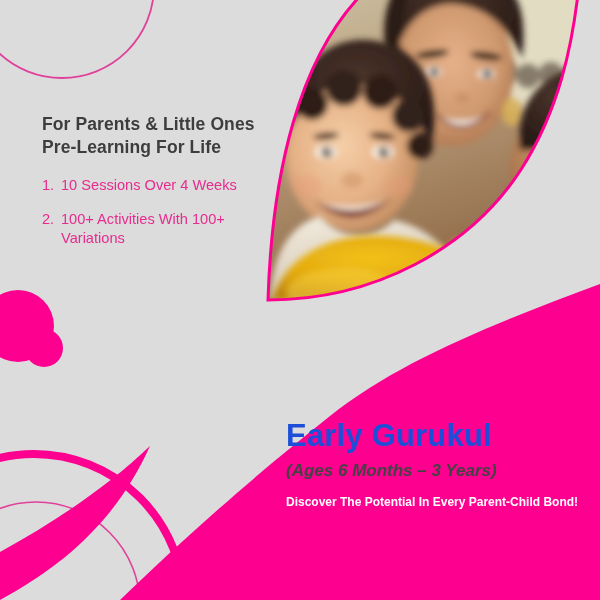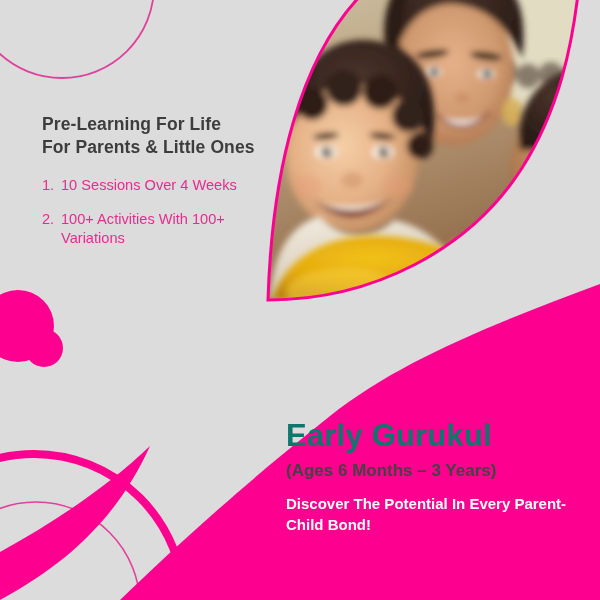--- a/index.html
+++ b/index.html
@@ -24,29 +24,29 @@
   .benefits{
     position:absolute;left:42px;top:176px;width:250px;
     color:#e62c8e;font-size:14.6px;line-height:1.30;
   }
   .benefit{display:flex;margin-bottom:15px;}
   .benefit .num{width:19px;flex:0 0 19px;}
   .benefit .txt{flex:1 1 auto;}
 
   .brandblock{position:absolute;left:286px;top:420px;width:300px;}
   .brand-title{
-    font-size:31px;font-weight:bold;color:#0f766e;
+    font-size:31px;font-weight:bold;color:#1d4ed8;
     line-height:1.05;letter-spacing:.2px;margin:0 0 9px 0;
   }
   .brand-ages{
     font-size:17px;font-weight:bold;color:#434343;
-    line-height:1.1;margin:0 0 14px 0;
+    line-height:1.1;margin:0 0 14px 0;font-style:italic;
   }
   .brand-tag{
-    font-size:15px;font-weight:bold;color:#ffffff;
+    font-size:12px;font-weight:bold;color:#ffffff;
     line-height:1.36;margin:0;
   }
 </style>
 </head>
 <body>
 
 <div id="poster">
 
   <svg id="artlayer" viewBox="0 0 600 600" xmlns="http://www.w3.org/2000/svg">
     <defs>
@@ -224,22 +224,22 @@
     <path d="M 600,284
              C 498,322 400,360 330,416
              C 244,484 176,546 120,600
              L 600,600 Z" fill="#fd0090"></path>
 
     <path d="M 0,600 C 34,560 76,524 120,494 C 92,534 64,568 46,600 Z" fill="#fd0090" opacity="0"></path>
     <path d="M 0,552 C 58,520 108,486 150,446 C 120,512 74,560 0,600 Z" fill="#fd0090"></path>
   </svg>
 
   <div class="headline">
+    <span>For Parents &amp; Little Ones</span>
     <span>Pre-Learning For Life</span>
-    <span>For Parents &amp; Little Ones</span>
   </div>
 
   <div class="benefits">
     <div class="benefit">
       <span class="num">1.</span>
       <span class="txt">10 Sessions Over 4 Weeks</span>
     </div>
     <div class="benefit">
       <span class="num">2.</span>
       <span class="txt">100+ Activities With 100+ Variations</span>

